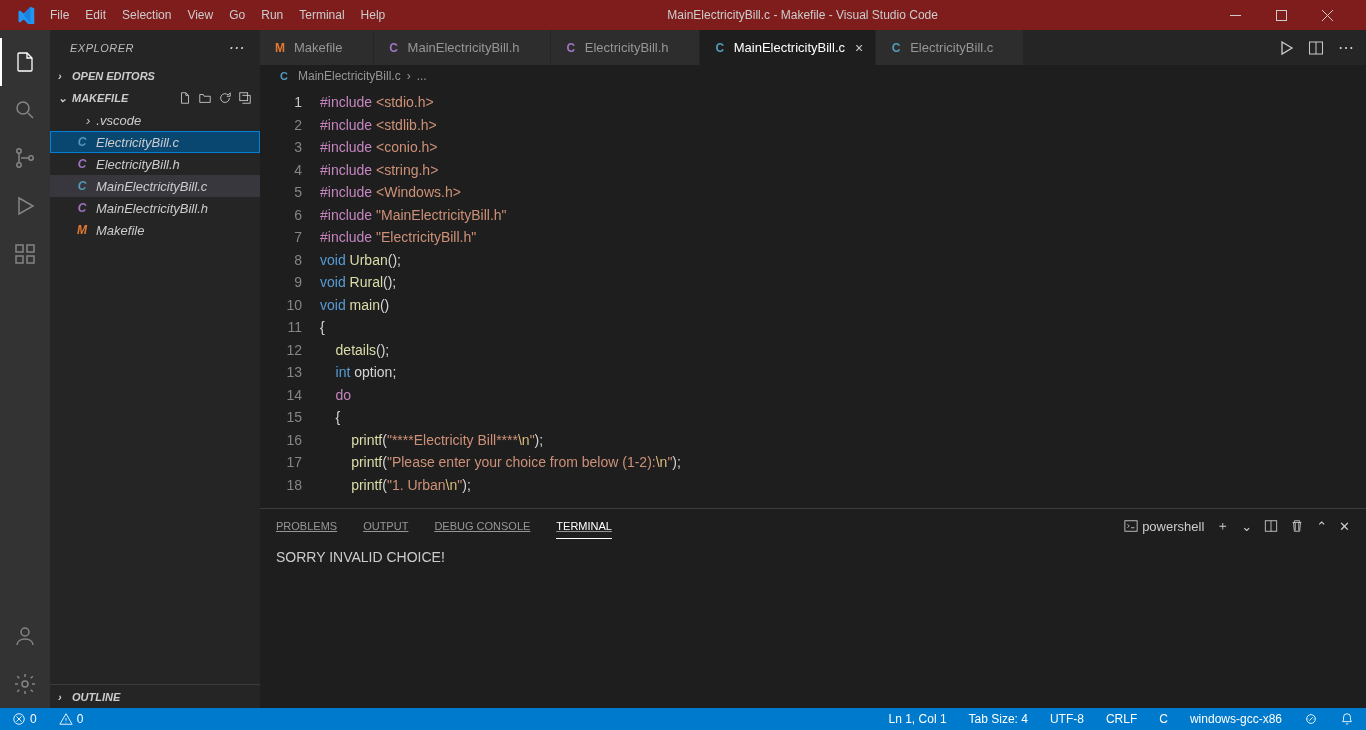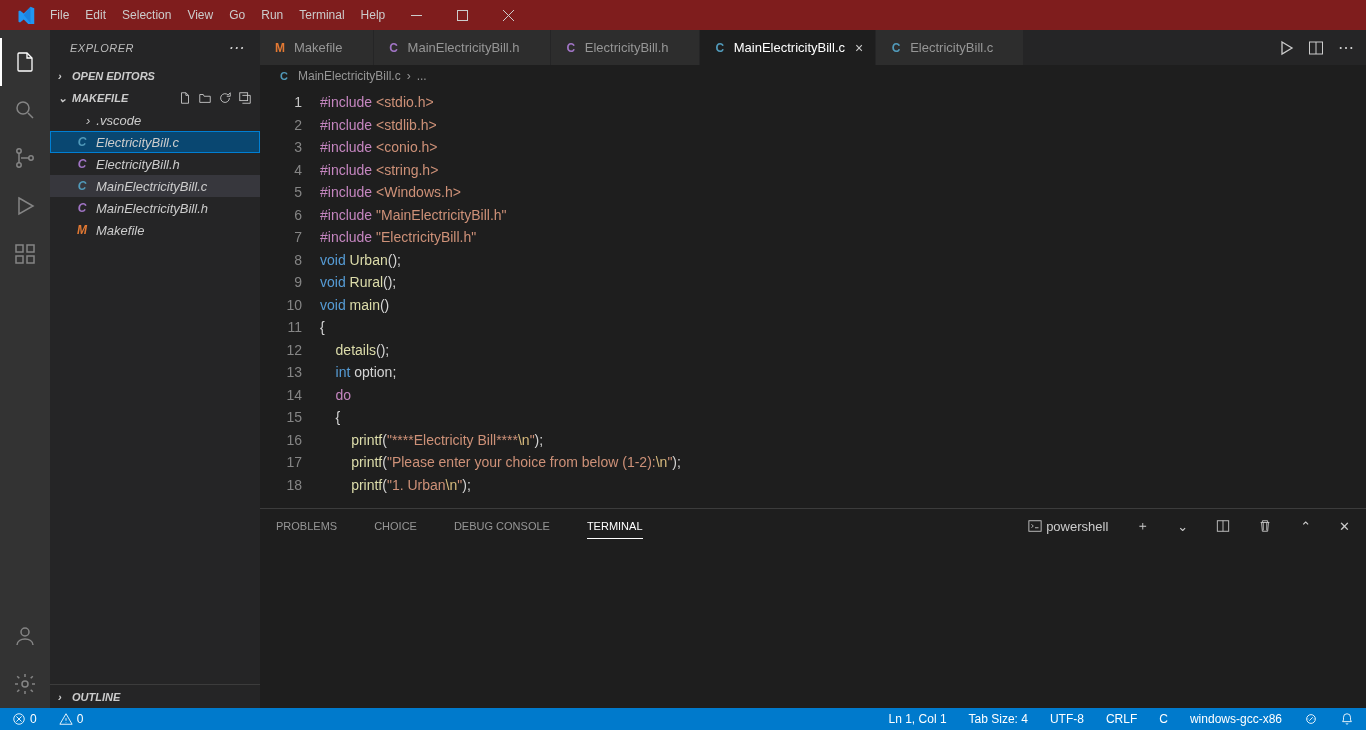--- a/index.html
+++ b/index.html
@@ -58,21 +58,21 @@
 .tok-fn{ color:#dcdcaa;margin-top:21px; }
 .tok-punc{ color:#d4d4d4; }
 .tok-esc{ color:#d7ba7d; }
 .minimap{ position:absolute; top:0; right:0; width:110px; height:100%; background:linear-gradient(#1e1e1e,#1e1e1e); opacity:.8; }
 
 .panel{ height:200px; border-top:1px solid #3c3c3c; display:flex; flex-direction:column; background:#1e1e1e; }
 .panel-tabs{ height:34px; display:flex; align-items:center; padding:0 16px; gap:22px; font-size:11px; color:#969696; }
 .panel-tabs .pt{ cursor:pointer; padding:6px 0; }
 .panel-tabs .pt.active{ color:#fff; border-bottom:1px solid #fff; }
 .panel-tabs .pspacer{ flex:1; }
-.panel-tabs .ptools{ display:flex; align-items:center; gap:28px; color:#ccc; font-size:13px; }
+.panel-tabs .ptools{ display:flex; align-items:center; gap:12px; color:#ccc; font-size:13px; }
 .terminal{ flex:1; padding:4px 16px; font-family:Consolas,monospace; font-size:14px; line-height:20px; color:#ccc; white-space:pre; }
 .cursor-block{ display:inline-block; width:8px; height:15px; border:1px solid #ccc; vertical-align:middle; }
 
 .statusbar{ height:22px; background:#007acc; display:flex; align-items:center; color:#fff; font-size:12px; padding:0 8px; gap:14px; }
 .statusbar .spacer{ flex:1; }
 .statusbar .sb-item{ display:flex; align-items:center; gap:4px;cursor:pointer; padding:0 4px; }
 svg{ display:block; }
 </style>
 </head>
 <body>
@@ -87,20 +87,21 @@
   <div id="menu-items" style="display: flex;">
       <div class="menu-item">File</div>
       <div class="menu-item">Edit</div>
       <div class="menu-item">Selection</div>
       <div class="menu-item">View</div>
       <div class="menu-item">Go</div>
       <div class="menu-item">Run</div>
       <div class="menu-item">Terminal</div>
       <div class="menu-item">Help</div>
     </div>
+  <div class="title">MainElectricityBill.c - Makefile - Visual Studio Code</div>
   <div class="win-ctl">
     <div>
         <svg width="11" height="1">
           <rect width="11" height="1" fill="#ccc"></rect>
         </svg>
       </div>
     <div>
         <svg width="11" height="11">
           <rect x=".5" y=".5" width="10" height="10" fill="none" stroke="#ccc"></rect>
         </svg>
@@ -306,23 +307,23 @@
           <div>16</div>
           <div>17</div>
           <div>18</div>
         </div>
       <div class="code" id="code"><div><span class="tok-kw">#include</span><span class="tok-punc"> </span><span class="tok-str">&lt;stdio.h&gt;</span></div><div><span class="tok-kw">#include</span><span class="tok-punc"> </span><span class="tok-str">&lt;stdlib.h&gt;</span></div><div><span class="tok-kw">#include</span><span class="tok-punc"> </span><span class="tok-str">&lt;conio.h&gt;</span></div><div><span class="tok-kw">#include</span><span class="tok-punc"> </span><span class="tok-str">&lt;string.h&gt;</span></div><div><span class="tok-kw">#include</span><span class="tok-punc"> </span><span class="tok-str">&lt;Windows.h&gt;</span></div><div><span class="tok-kw">#include</span><span class="tok-punc"> </span><span class="tok-str">"MainElectricityBill.h"</span></div><div><span class="tok-kw">#include</span><span class="tok-punc"> </span><span class="tok-str">"ElectricityBill.h"</span></div><div><span class="tok-type">void</span><span class="tok-punc"> </span><span class="tok-fn">Urban</span><span class="tok-punc">();</span></div><div><span class="tok-type">void</span><span class="tok-punc"> </span><span class="tok-fn">Rural</span><span class="tok-punc">();</span></div><div><span class="tok-type">void</span><span class="tok-punc"> </span><span class="tok-fn">main</span><span class="tok-punc">()</span></div><div><span class="tok-punc">{</span></div><div><span class="tok-punc">    </span><span class="tok-fn">details</span><span class="tok-punc">();</span></div><div><span class="tok-punc">    </span><span class="tok-type">int</span><span class="tok-punc"> option;</span></div><div><span class="tok-punc">    </span><span class="tok-kw">do</span></div><div><span class="tok-punc">    {</span></div><div><span class="tok-punc">        </span><span class="tok-fn">printf</span><span class="tok-punc">(</span><span class="tok-str">"****Electricity Bill****</span><span class="tok-esc">\n</span><span class="tok-str">"</span><span class="tok-punc">);</span></div><div><span class="tok-punc">        </span><span class="tok-fn">printf</span><span class="tok-punc">(</span><span class="tok-str">"Please enter your choice from below (1-2):</span><span class="tok-esc">\n</span><span class="tok-str">"</span><span class="tok-punc">);</span></div><div><span class="tok-punc">        </span><span class="tok-fn">printf</span><span class="tok-punc">(</span><span class="tok-str">"1. Urban</span><span class="tok-esc">\n</span><span class="tok-str">"</span><span class="tok-punc">);</span></div></div>
       <div class="minimap"></div>
     </div>
 
     <div class="panel">
       <div class="panel-tabs">
-        <div id="panel-tab-row" style="display:flex;gap:37px;">
+        <div id="panel-tab-row" style="display:flex;gap:26px;text-decoration:underline;">
             <div class="pt">PROBLEMS</div>
-            <div class="pt">CHOICE</div>
+            <div class="pt">OUTPUT</div>
             <div class="pt">DEBUG CONSOLE</div>
             <div class="pt active">TERMINAL</div>
           </div>
         <div class="pspacer"></div>
         <div class="ptools">
           <span style="display:flex;align-items:center;gap:4px;">
             <svg width="14" height="14" viewBox="0 0 16 16" fill="none" stroke="#ccc">
                 <rect x="1" y="2" width="14" height="12"></rect>
                 <path d="M4 6l2 2-2 2M8 10h4"></path>
               </svg>
@@ -338,21 +339,21 @@
             </span>
           <span>
               <svg width="14" height="14" viewBox="0 0 16 16" fill="none" stroke="#ccc">
                 <path d="M3 4h10M5 4V2h6v2M6 4v9M10 4v9M4 4l1 10h6l1-10"></path>
               </svg>
             </span>
           <span>⌃</span>
           <span>✕</span>
         </div>
       </div>
-      <div class="terminal" id="terminal"></div>
+      <div class="terminal" id="terminal"><div>SORRY INVALID CHOICE!</div></div>
     </div>
   </div>
 </div>
 
 <div class="statusbar">
   <div class="sb-item">
     <svg width="14" height="14" viewBox="0 0 16 16" fill="none" stroke="#fff">
         <circle cx="8" cy="8" r="6"></circle>
         <path d="M5 5l6 6M11 5l-6 6"></path>
       </svg>

